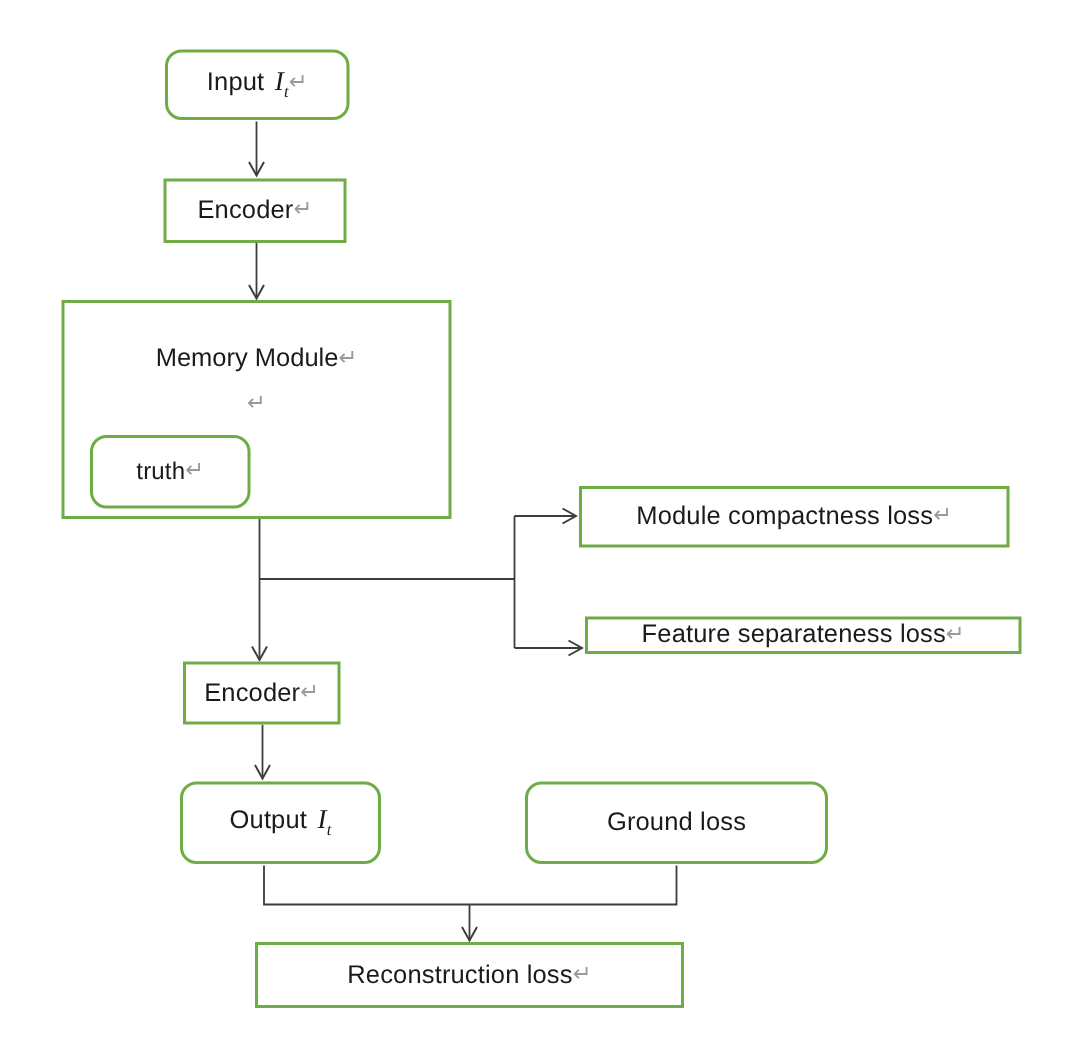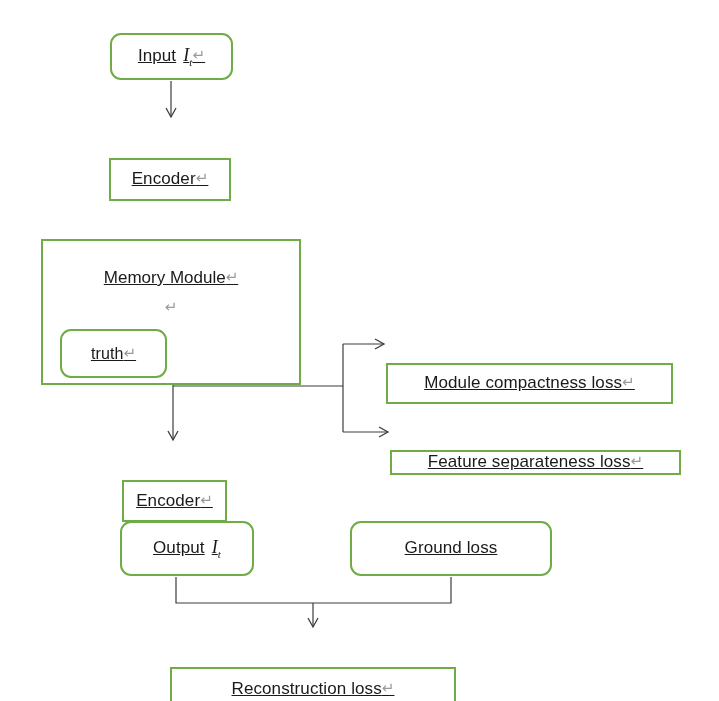--- a/index.html
+++ b/index.html
@@ -33,31 +33,30 @@
     border: 2px solid #6FAC46;
     background: #ffffff;
     display: flex;
     align-items: center;
     justify-content: center;
     text-align: center;
     line-height: 1.1;
     color: #1a1a1a;
   }
   .node.rounded { border-radius: 11px; }
-  .node.sharp   { border-radius: 0; margin-top: 39px; }
+  .node.sharp   { border-radius: 0; }
   .node.container {
     display: block;
     align-items: initial;
     justify-content: initial;
   }
   .node-label {
     font-size: 17px;
     white-space: nowrap;
     letter-spacing: 0.1px;
-    text-decoration: underline;
   }
   .node-label.small { font-size: 16px; }
   .mathvar {
     font-family: "Liberation Serif", serif;
     font-style: italic;
     font-size: 18px;
     padding-left: 7px;
   }
   .mathvar sub {
     font-size: 11px;
@@ -70,21 +69,20 @@
     vertical-align: 1px;
   }
   .mm-title {
     position: absolute;
     left: 0;
     right: 0;
     top: 28px;
     text-align: center;
     font-size: 17px;
     white-space: nowrap;
-    text-decoration: underline;
   }
   .mm-marker {
     position: absolute;
     left: 0;
     right: 0;
     top: 58px;
     text-align: center;
     font-size: 15px;
     color: #9a9a9a;
     font-family: "DejaVu Sans", sans-serif;

